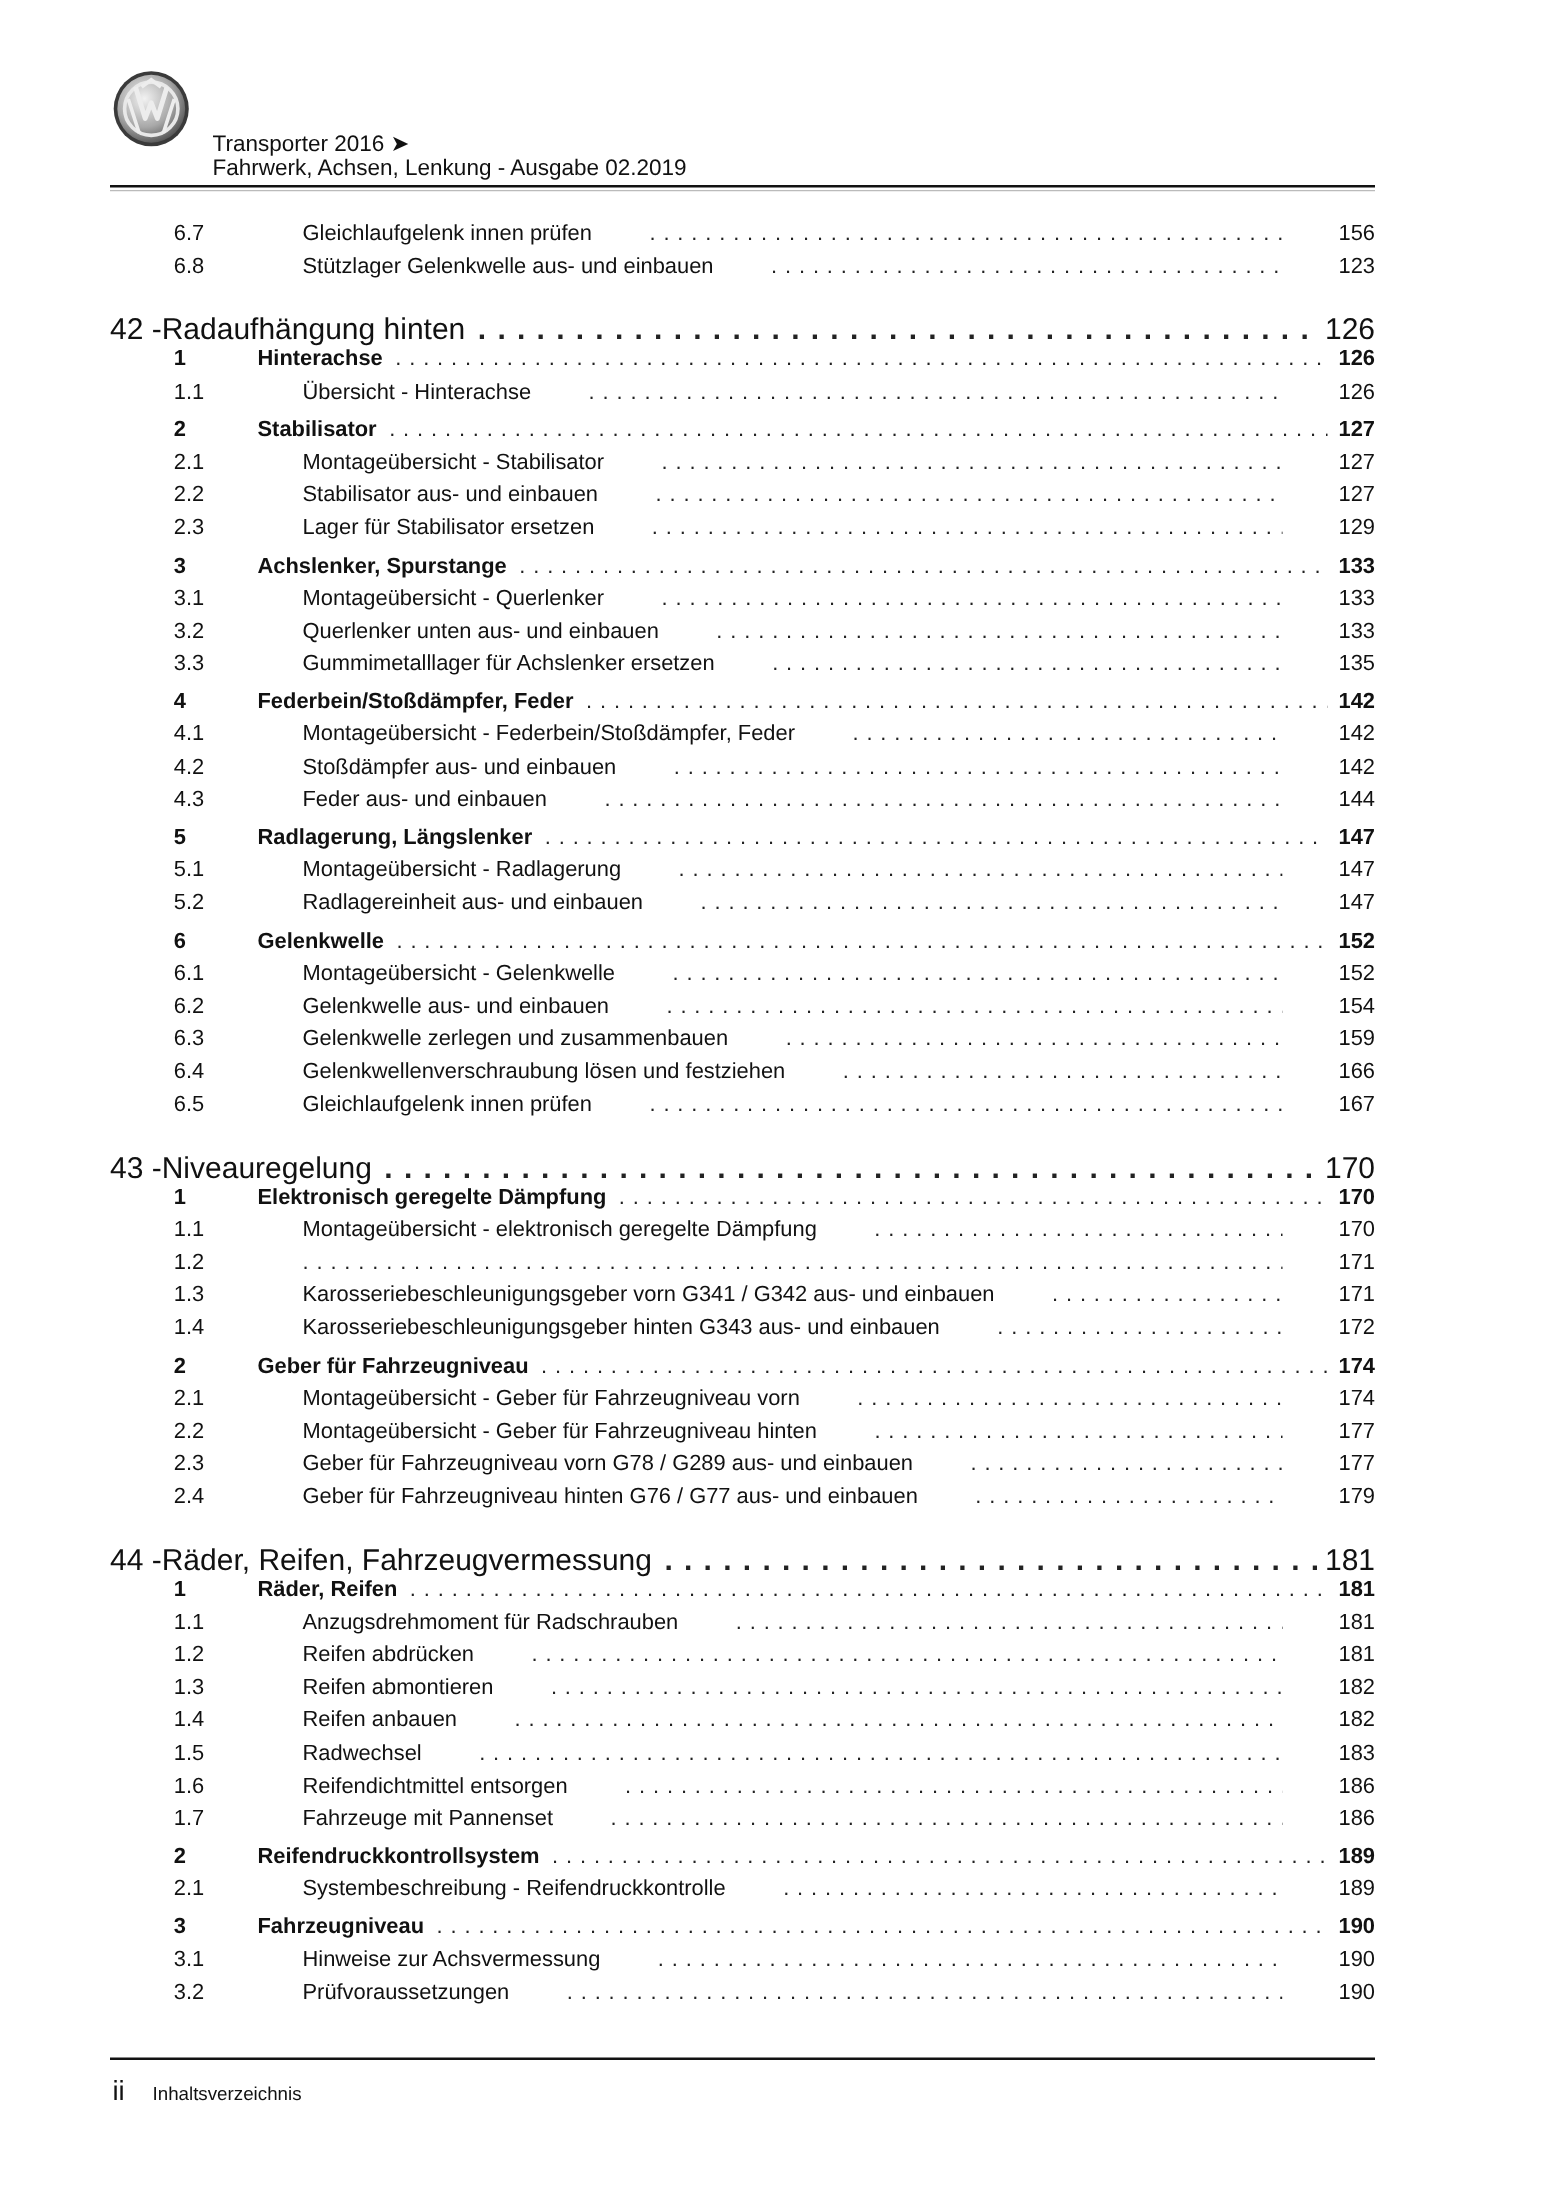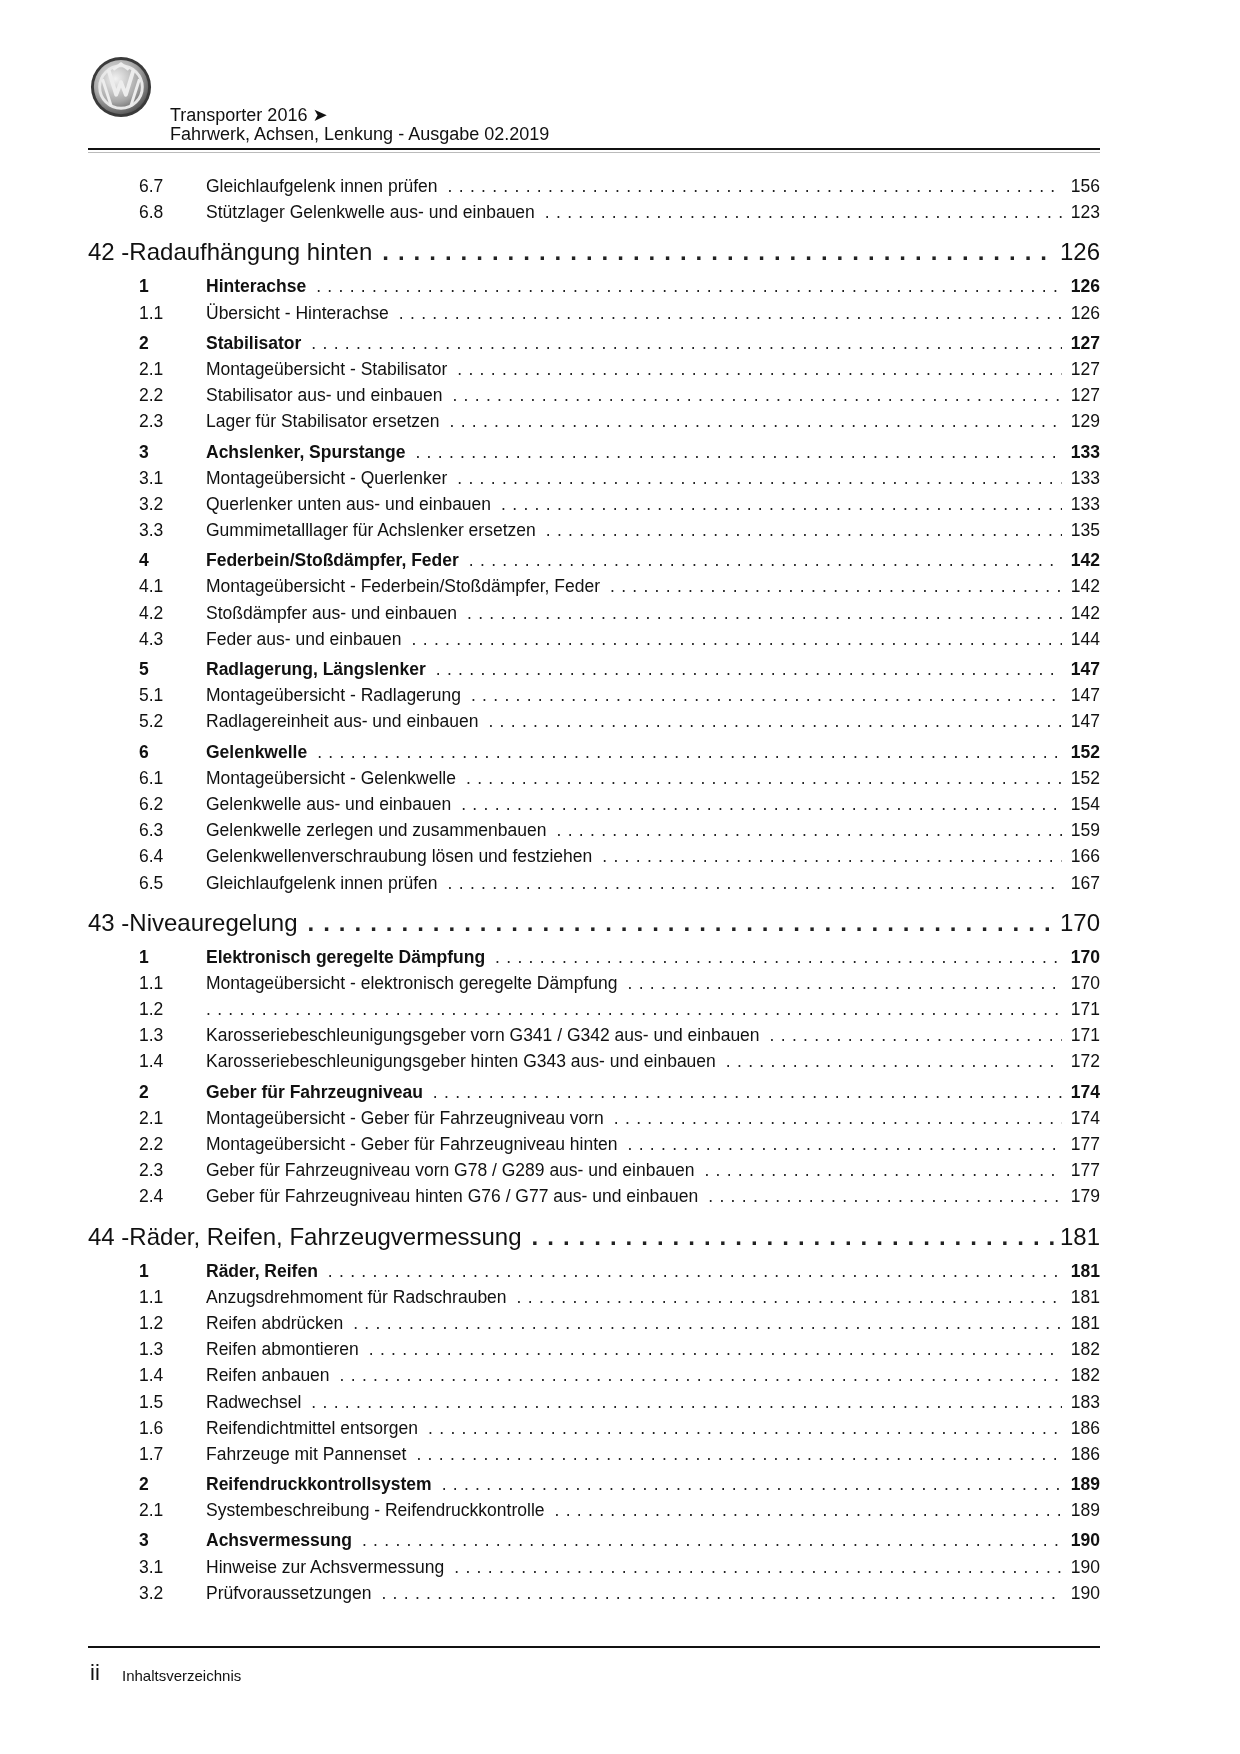--- a/index.html
+++ b/index.html
@@ -7,25 +7,25 @@
          font-family: "Liberation Sans", sans-serif; color: #111; }
   .header { position: absolute; left: 88px; top: 56px; width: 1012px; height: 96px; }
   .logo { position: absolute; left: 2px; top: 0px; width: 62px; height: 62px; }
   .htitle { position: absolute; left: 82px; top: 48px; font-size: 18px; line-height: 22px; color: #111; white-space: nowrap; }
   .hsub { position: absolute; left: 82px; top: 67px; font-size: 18px; line-height: 22px; color: #111; white-space: nowrap; }
   .hrule { position: absolute; left: 0; top: 92px; width: 1012px; height: 2px; background: #111; }
   .hrule2 { position: absolute; left: 0; top: 96px; width: 1012px; height: 1px; background: #bbb; }
 
   .toc { position: absolute; left: 88px; top: 176px; width: 1012px; }
   .row { position: relative; display: flex; align-items: baseline; white-space: nowrap; }
-  .row.sub { height: 26.2px; font-size: 17.5px; margin-left: 51px; }
+  .row.sub { height: 26.2px; font-size: 17.5px; margin-left: 51px; gap: 36px; }
   .row.sec { height: 26.2px; font-size: 17.5px; margin-left: 51px; font-weight: bold; margin-top: 4px; }
   .row.chap { height: 34px; font-size: 24px; margin-top: 10px; margin-bottom: 2px; }
   .num { display: inline-block; width: 67px; flex: 0 0 auto; }
-  .chap .num { width: auto; }
+  .chap .num { width: auto; margin-top: 12px; }
   .title { flex: 0 0 auto; padding-right: 10px; }
   .dots { flex: 1 1 auto; overflow: hidden; color: #222; letter-spacing: 6.3px; font-weight: normal; }
   .chap .dots { letter-spacing: 9px; font-weight: bold; }
   .page { flex: 0 0 auto; text-align: right; min-width: 34px; padding-left: 4px; }
   .chap .page { min-width: 42px; }
 
   .footer-rule { position: absolute; left: 88px; top: 1646px; width: 1012px; height: 2px; background: #111; }
   .footer-num { position: absolute; left: 90px; top: 1656px; font-size: 22px; line-height: 34px; }
   .footer-label { position: absolute; left: 122px; top: 1667px; font-size: 15px; line-height: 18px; text-align: right; }
 </style>
@@ -337,21 +337,21 @@
       <span class="page">189</span>
     </div>
     <div class="row sub">
       <span class="num">2.1</span>
       <span class="title">Systembeschreibung - Reifendruckkontrolle</span>
       <span class="dots">........................................................................................................................................................................................................</span>
       <span class="page">189</span>
     </div>
     <div class="row sec">
       <span class="num">3</span>
-      <span class="title">Achsvermessung</span>
+      <span class="title">Fahrzeugniveau</span>
       <span class="dots">........................................................................................................................................................................................................</span>
       <span class="page">190</span>
     </div>
     <div class="row sub">
       <span class="num">3.1</span>
       <span class="title">Hinweise zur Achsvermessung</span>
       <span class="dots">........................................................................................................................................................................................................</span>
       <span class="page">190</span>
     </div>
     <div class="row sub">

